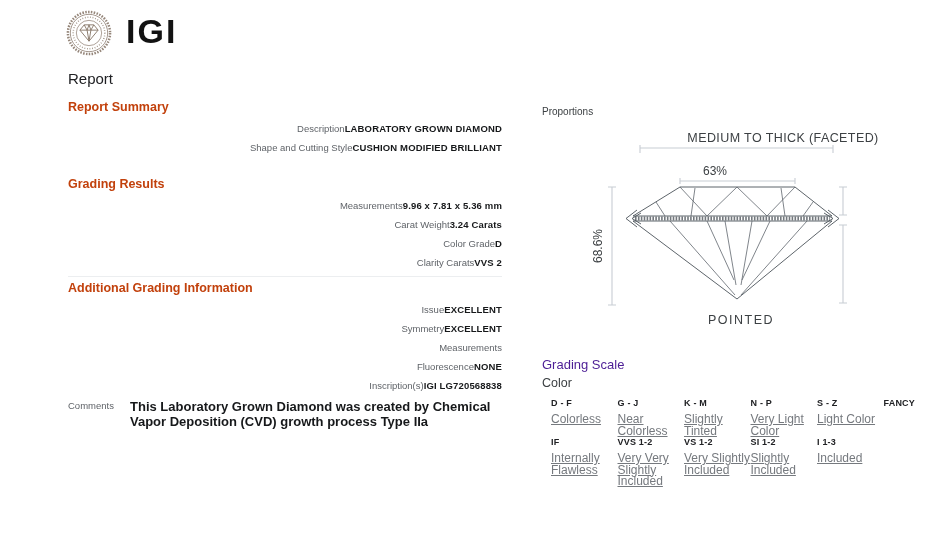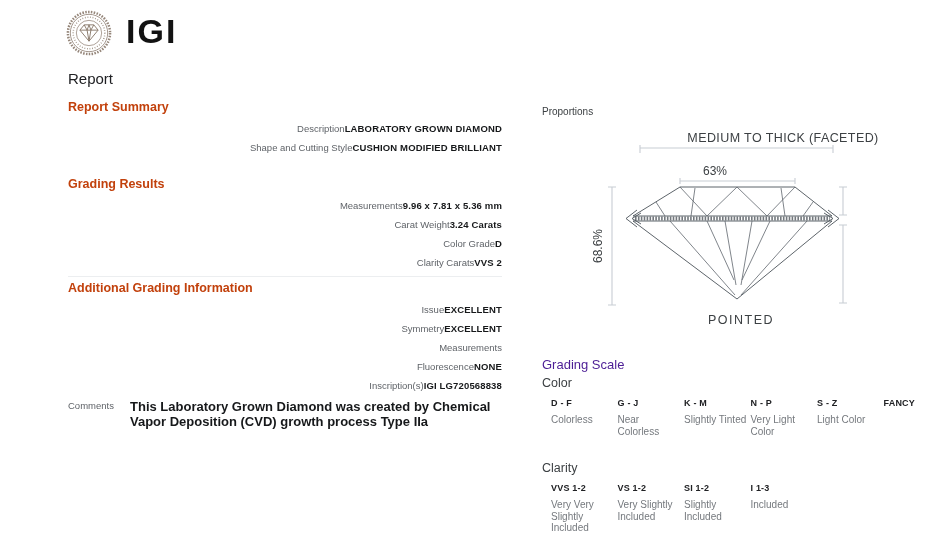--- a/index.html
+++ b/index.html
@@ -36,21 +36,21 @@
   .diagram text { font-family:"Liberation Sans", sans-serif; fill:#3c4043; }
   
   .scale-block { position:absolute; left:542px; top:357px; width:392px; }
   .scale-block h2 { font-size:13px; font-weight:500; color:#4c1d95; margin-bottom:4px; }
   .scale-block h3 { font-size:12.5px; font-weight:500; color:#3c4043; margin:0 0 8px 0; }
   .scale-block h3.clarity { margin-top:24px; }
   .scale-row { display:flex; margin-left:9px; }
   .scale-col { width:66.5px; flex:0 0 66.5px; }
   .scale-col:last-child { flex:0 0 56px; width:56px; }
   .scale-range { font-size:9px; font-weight:700; color:#202124; margin-bottom:6px; letter-spacing:.2px; }
-  .scale-desc { font-size:10px; color:#75797e; line-height:11.5px; white-space:pre-line; }
+  .scale-desc { font-size:12px; color:#75797e; line-height:11.5px; white-space:pre-line;text-decoration:underline; }
 </style>
 </head>
 <body>
 
 <div>
   <svg class="logo-seal" viewBox="0 0 48 48">
     <circle cx="24" cy="24" r="22" fill="none" stroke="#95867a" stroke-width="2.6" stroke-dasharray="1.6 1.4"></circle>
     <circle cx="24" cy="24" r="19.5" fill="none" stroke="#95867a" stroke-width="0.9"></circle>
     <circle cx="24" cy="24" r="16.5" fill="none" stroke="#a3968a" stroke-width="1.6" stroke-dasharray="0.9 1.8"></circle>
     <circle cx="24" cy="24" r="13.2" fill="none" stroke="#95867a" stroke-width="0.8"></circle>
@@ -209,22 +209,26 @@
     <div class="scale-col">
       <div class="scale-range">S - Z</div>
       <div class="scale-desc">Light Color</div>
     </div>
     <div class="scale-col">
       <div class="scale-range">FANCY</div>
       <div class="scale-desc"></div>
     </div>
   </div>
 
-  <h3 class="clarity">Clarity</h3>
   <div class="scale-row">
+    <div class="scale-col">
+      <div class="scale-range">IF</div>
+      <div class="scale-desc">Internally
+Flawless</div>
+    </div>
     <div class="scale-col">
       <div class="scale-range">VVS 1-2</div>
       <div class="scale-desc">Very Very
 Slightly
 Included</div>
     </div>
     <div class="scale-col">
       <div class="scale-range">VS 1-2</div>
       <div class="scale-desc">Very Slightly
 Included</div>

